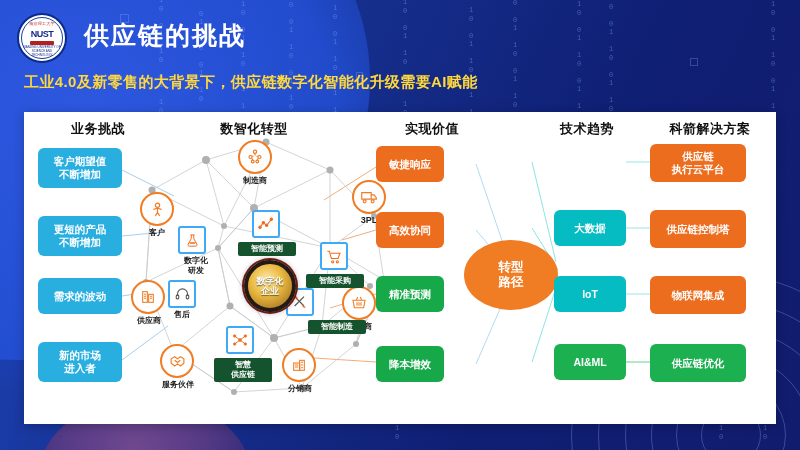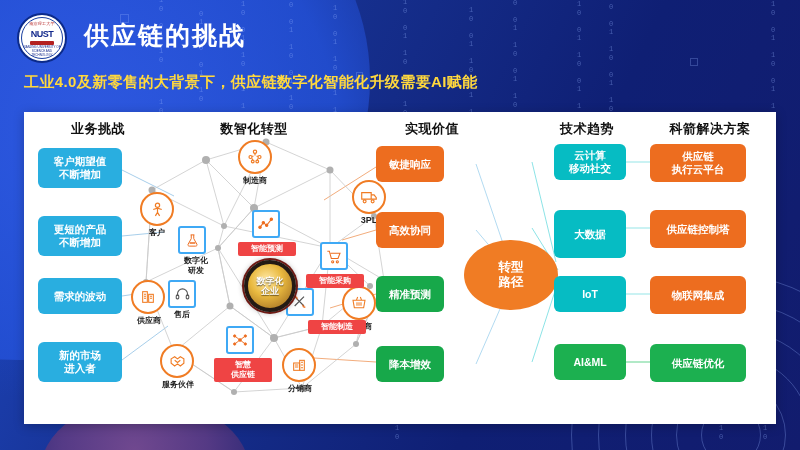--- a/index.html
+++ b/index.html
@@ -143,21 +143,21 @@
     position: absolute; width: 28px; height: 28px; border-radius: 3px;
     border: 2px solid #3FA9F5; background: #fff;
     display: flex; align-items: center; justify-content: center;
     font-size: 13px; color: #ED6D1F;
   }
   .node-lbl {
     position: absolute; font-size: 8px; font-weight: bold; color: #222;
     text-align: center; line-height: 9.5px; white-space: nowrap;
   }
   .tag {
-    position: absolute; background: #ef4444; color: #fff; border-radius: 2px;
+    position: absolute; background: #14532d; color: #fff; border-radius: 2px;
     font-size: 8px; font-weight: bold; line-height: 10px; padding: 2px 4px;
     text-align: center; white-space: nowrap;
   }
   .core {
     position: absolute; width: 52px; height: 52px; border-radius: 50%;
     background: radial-gradient(circle at 42% 36%, #ffe9a8 0%, #e9b93f 42%, #b4822a 78%, #8a5d1c 100%);
     border: 4px solid #231a14;
     box-shadow: 0 0 0 2px #6e1a14, 0 0 6px rgba(0,0,0,.45);
     display: flex; align-items: center; justify-content: center;
     color: #fff; font-size: 9px; font-weight: bold; line-height: 10px; text-align: center;
@@ -474,27 +474,21 @@
       <span>降本增效</span>
     </div>
 
     <div class="oval" style="left:440px;top:128px;width:94px;height:70px">
       <span>
         <span>转型</span><br>
         <span>路径</span>
       </span>
     </div>
 
-    <div class="box teal" style="left:530px;top:32px;width:72px;height:36px">
-      <span>
-        <span>云计算</span><br>
-        <span>移动社交</span>
-      </span>
-    </div>
-    <div class="box teal" style="left:530px;top:98px;width:72px;height:48px">
+    <div class="box teal" style="left:530px;top:98px;width:72px;height:36px">
       <span>大数据</span>
     </div>
     <div class="box teal" style="left:530px;top:164px;width:72px;height:36px">
       <span>IoT</span>
     </div>
     <div class="box green2" style="left:530px;top:232px;width:72px;height:36px">
       <span>AI&amp;ML</span>
     </div>
 
     <div class="box orange" style="left:626px;top:32px;width:96px;height:38px">

